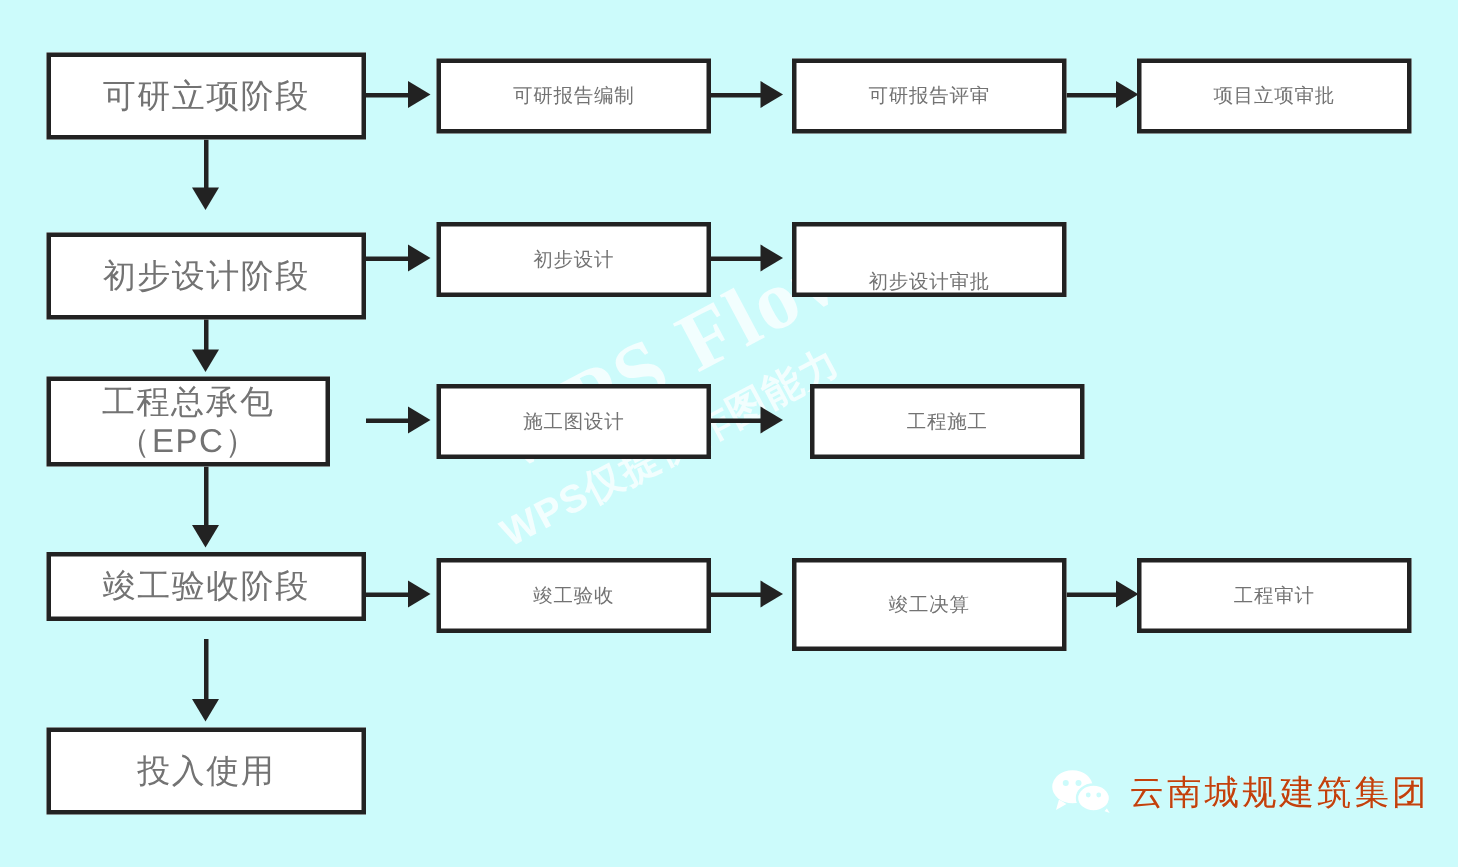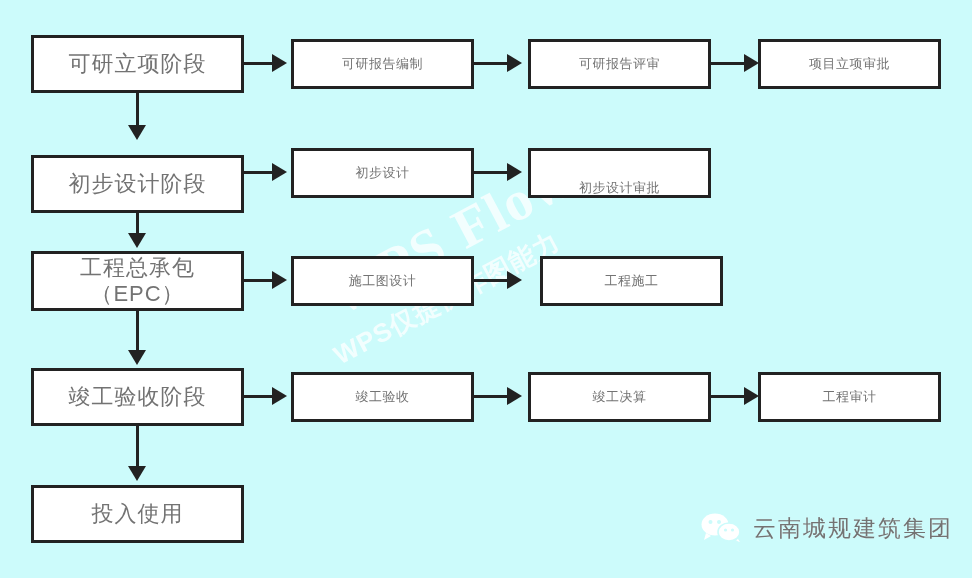--- a/index.html
+++ b/index.html
@@ -121,21 +121,21 @@
     gap: 9px;
     z-index: 5;
   }
   .wechat-icon {
     position: relative;
     width: 44px;
     height: 32px;
     flex: 0 0 auto;
   }
   .credit-label {
-    color: #737373;
+    color: #c2410c;
     font-size: 23px;
     letter-spacing: 2px;
     white-space: nowrap;
     text-shadow: 0 0 1px rgba(255,255,255,0.6);
     text-align: center;
   }
 </style>
 </head>
 <body>
 
@@ -214,21 +214,21 @@
     <span class="lines">
       <span class="ln">初步设计审批</span>
     </span>
   </div>
 
   <div class="conn">
     <div class="shaft-v" style="left:136px; top:202px; height:35px;"></div>
     <div class="arrow-d" style="left:128px; top:233px;"></div>
   </div>
 
-  <div class="node stage" style="left:31px; top:251px; width:213px; height:60px;">
+  <div class="node stage" style="left:31px; top:251px; width:189px; height:60px;">
     <span class="lines">
       <span class="ln">工程总承包</span>
       <span class="ln">（EPC）</span>
     </span>
   </div>
 
   <div class="conn">
     <div class="shaft-h" style="left:244px; top:279px; width:32px;"></div>
     <div class="arrow-r" style="left:272px; top:271px;"></div>
   </div>
@@ -248,21 +248,21 @@
     <span class="lines">
       <span class="ln">工程施工</span>
     </span>
   </div>
 
   <div class="conn">
     <div class="shaft-v" style="left:136px; top:311px; height:43px;"></div>
     <div class="arrow-d" style="left:128px; top:350px;"></div>
   </div>
 
-  <div class="node stage" style="left:31px; top:368px; width:213px; height:58px;">
+  <div class="node stage" style="left:31px; top:368px; width:213px; height:46px;">
     <span class="lines">
       <span class="ln">竣工验收阶段</span>
     </span>
   </div>
 
   <div class="conn">
     <div class="shaft-h" style="left:244px; top:395px; width:32px;"></div>
     <div class="arrow-r" style="left:272px; top:387px;"></div>
   </div>
 
@@ -270,21 +270,21 @@
     <span class="lines">
       <span class="ln">竣工验收</span>
     </span>
   </div>
 
   <div class="conn">
     <div class="shaft-h" style="left:474px; top:395px; width:37px;"></div>
     <div class="arrow-r" style="left:507px; top:387px;"></div>
   </div>
 
-  <div class="node step" style="left:528px; top:372px; width:183px; height:50px;">
+  <div class="node step" style="left:528px; top:372px; width:183px; height:62px;">
     <span class="lines">
       <span class="ln">竣工决算</span>
     </span>
   </div>
 
   <div class="conn">
     <div class="shaft-h" style="left:711px; top:395px; width:37px;"></div>
     <div class="arrow-r" style="left:744px; top:387px;"></div>
   </div>
 

